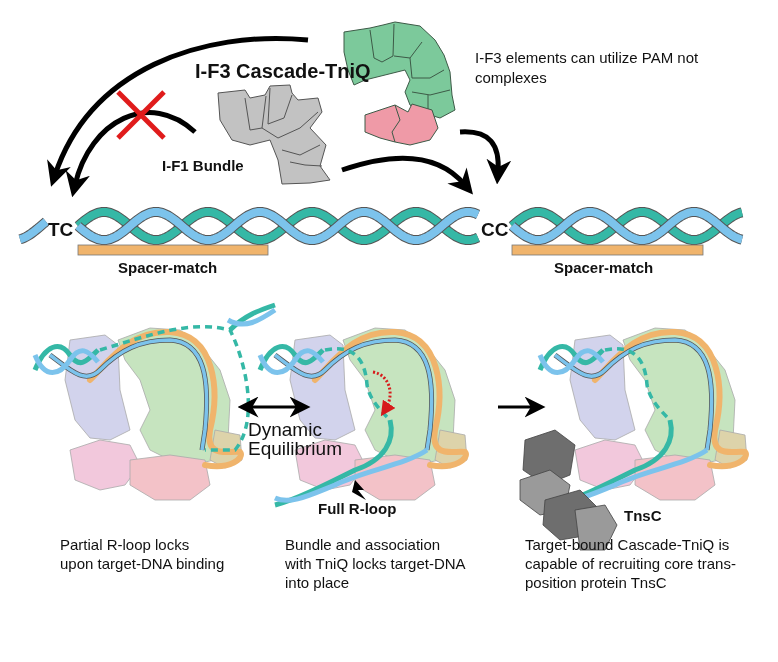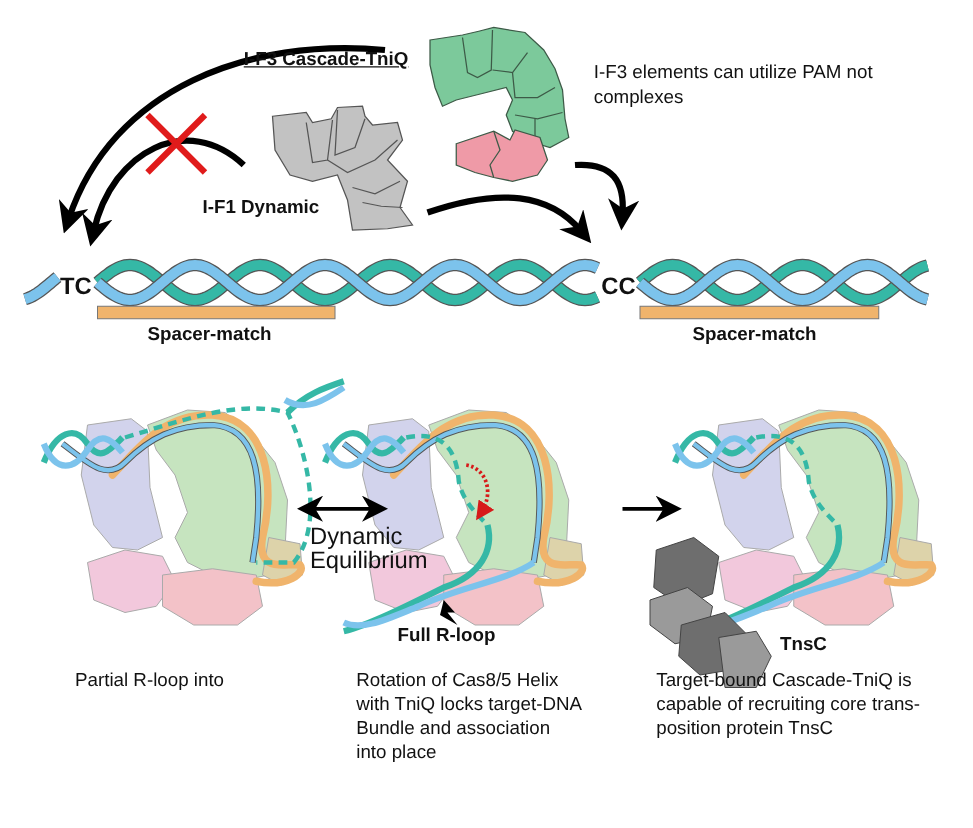--- a/index.html
+++ b/index.html
@@ -125,22 +125,22 @@
       </g>
     </g>
 
   <line x1="248" y1="407" x2="300" y2="407" stroke="#000" stroke-width="3" marker-start="url(#ahs)" marker-end="url(#ahs)"></line>
 
   <line x1="498" y1="407" x2="535" y2="407" stroke="#000" stroke-width="3" marker-end="url(#ahs)"></line>
 
   <path d="M355,480 L364,490 L358,490 L366,500 L352,492 Z" fill="#000"></path>
 </svg>
 
-<div class="lbl bold" style="left:195px;top:39px;font-size:15px;text-decoration:underline;">I-F3 Cascade-TniQ</div>
-<div class="lbl bold" style="left:162px;top:157px;font-size:15px;">I-F1 Dynamic</div>
+<div class="lbl bold" style="left:195px;top:60px;font-size:20px;">I-F3 Cascade-TniQ</div>
+<div class="lbl bold" style="left:162px;top:157px;font-size:15px;">I-F1 Bundle</div>
 
 <div class="caption" style="left:475px;top:48px;width:280px;font-size:15px;line-height:20px;">
   <div>I-F3 elements can utilize PAM not</div>
   <div>complexes</div>
 </div>
 
 <div class="lbl bold" style="left:48px;top:219px;font-size:19px;">TC</div>
 <div class="lbl bold" style="left:481px;top:219px;font-size:19px;">CC</div>
 
 <div class="lbl bold" style="left:118px;top:259px;font-size:15px;">Spacer-match</div>
@@ -148,25 +148,25 @@
 
 <div class="lbl" style="left:248px;top:420px;font-size:19px;line-height:19px;">
   <div>Dynamic</div>
   <div>Equilibrium</div>
 </div>
 
 <div class="lbl bold" style="left:318px;top:500px;font-size:15px;">Full R-loop</div>
 <div class="lbl bold" style="left:624px;top:507px;font-size:15px;">TnsC</div>
 
 <div class="caption" style="left:60px;top:535px;width:205px;">
-  <div>Partial R-loop into</div>
+  <div>Partial R-loop locks</div>
+  <div>upon target-DNA binding</div>
 </div>
 <div class="caption" style="left:285px;top:535px;width:210px;">
-  <div>Rotation of Cas8/5 Helix</div>
+  <div>Bundle and association</div>
   <div>with TniQ locks target-DNA</div>
-  <div>Bundle and association</div>
   <div>into place</div>
 </div>
 <div class="caption" style="left:525px;top:535px;width:240px;">
   <div>Target-bound Cascade-TniQ is</div>
   <div>capable of recruiting core trans-</div>
   <div>position protein TnsC</div>
 </div>
 
 </body></html>

